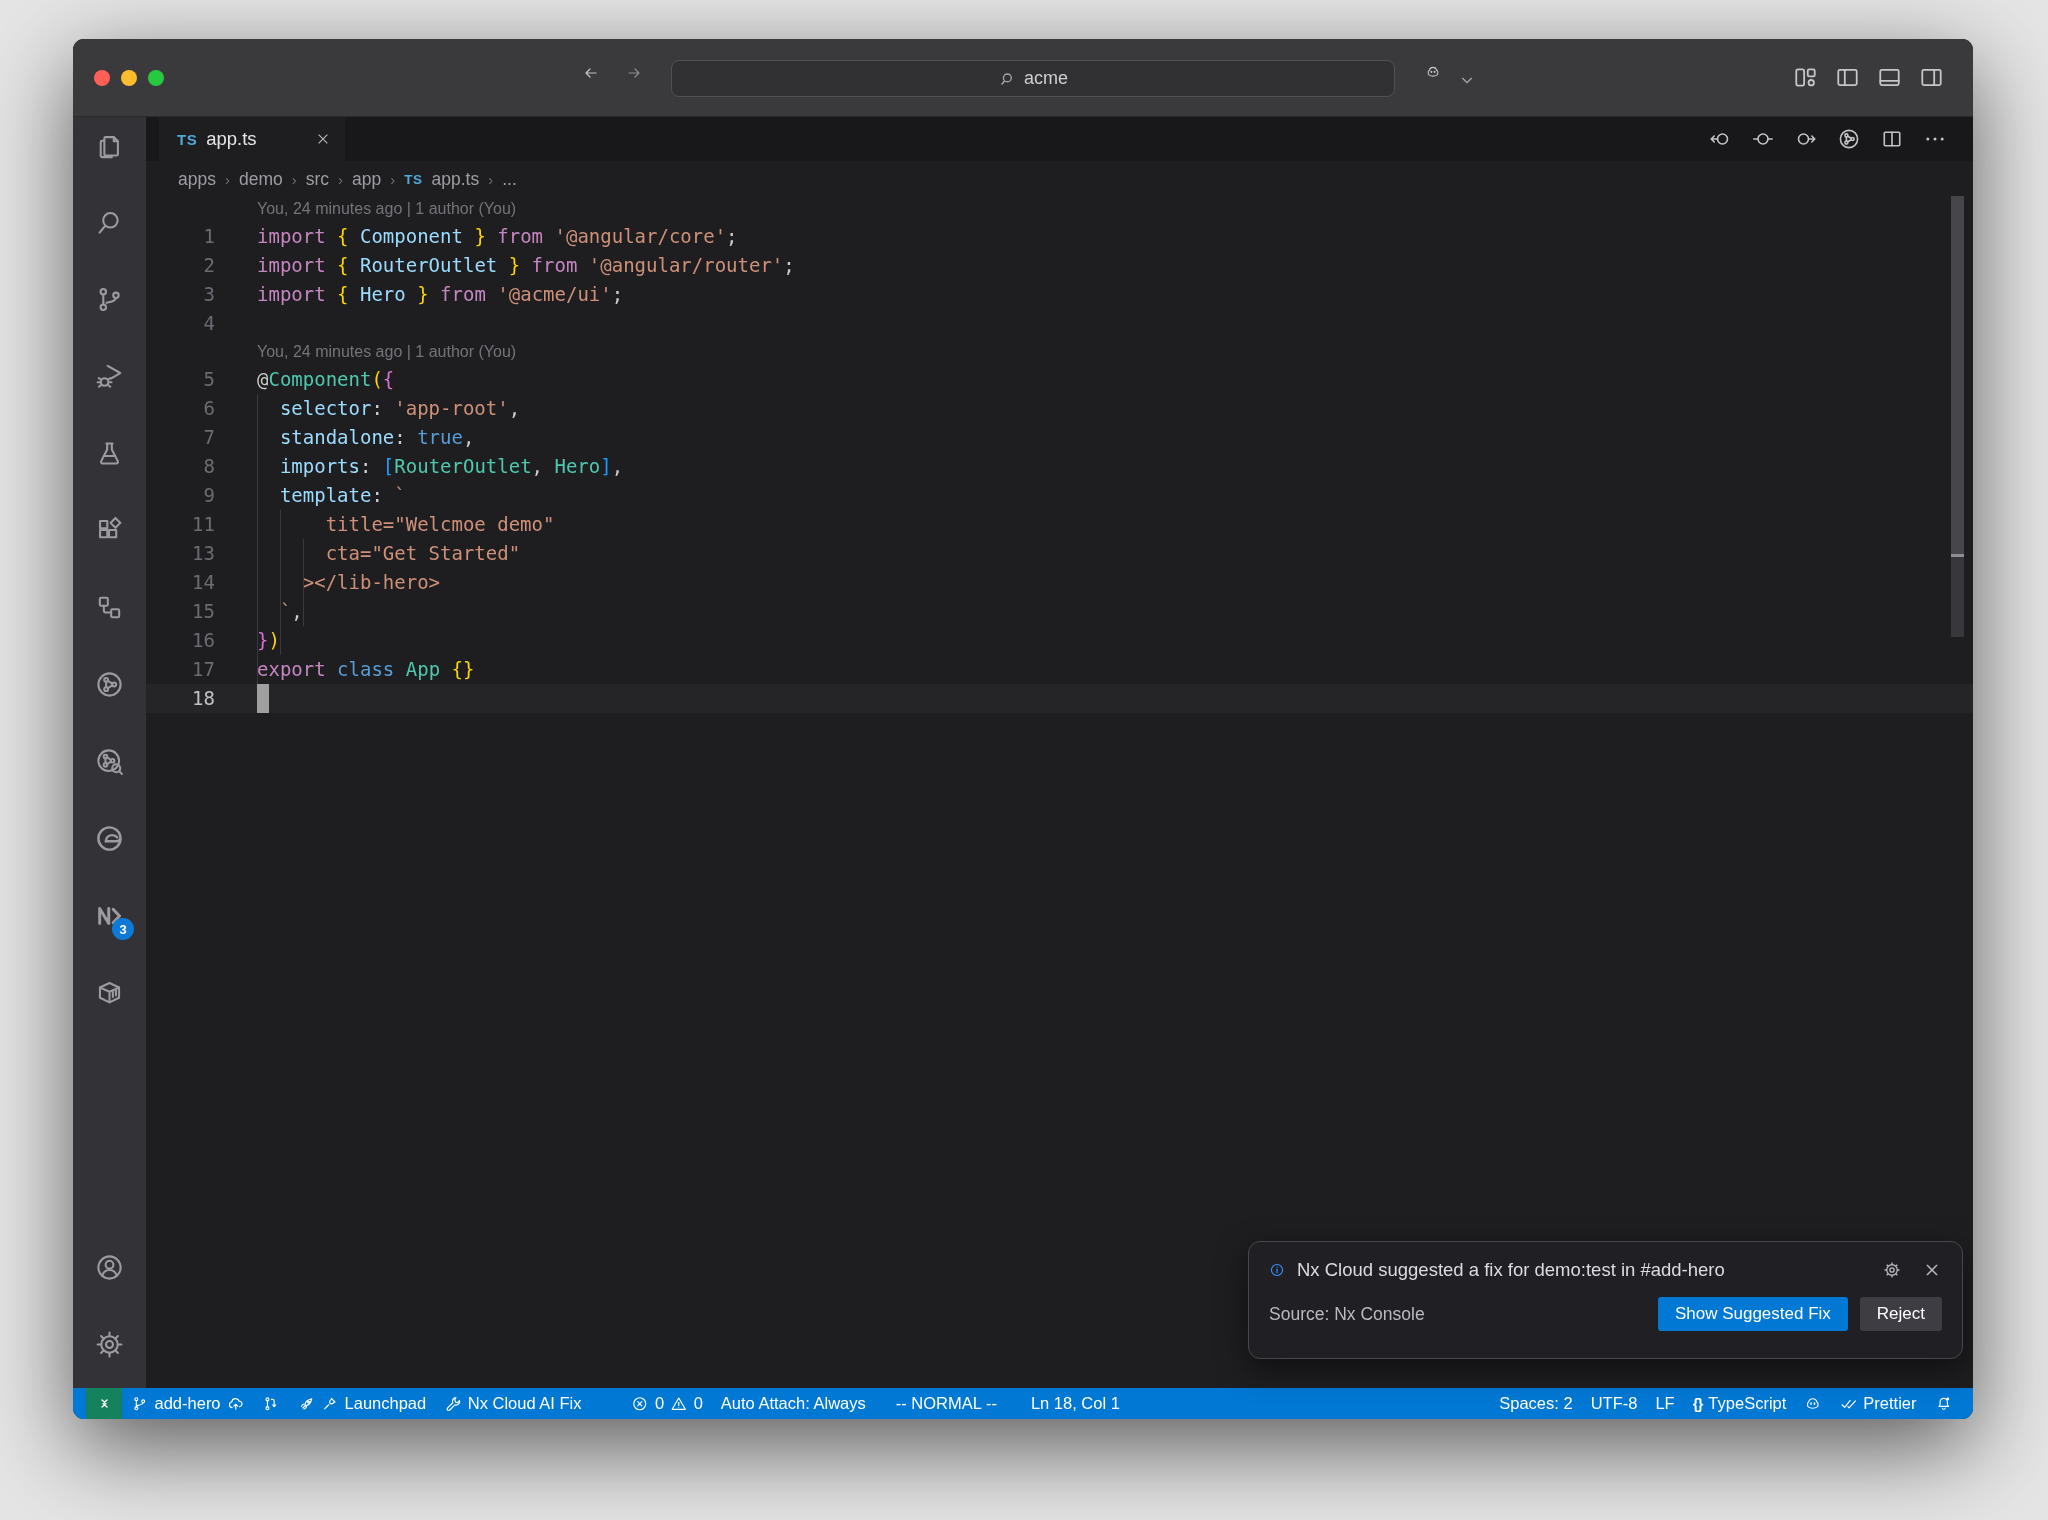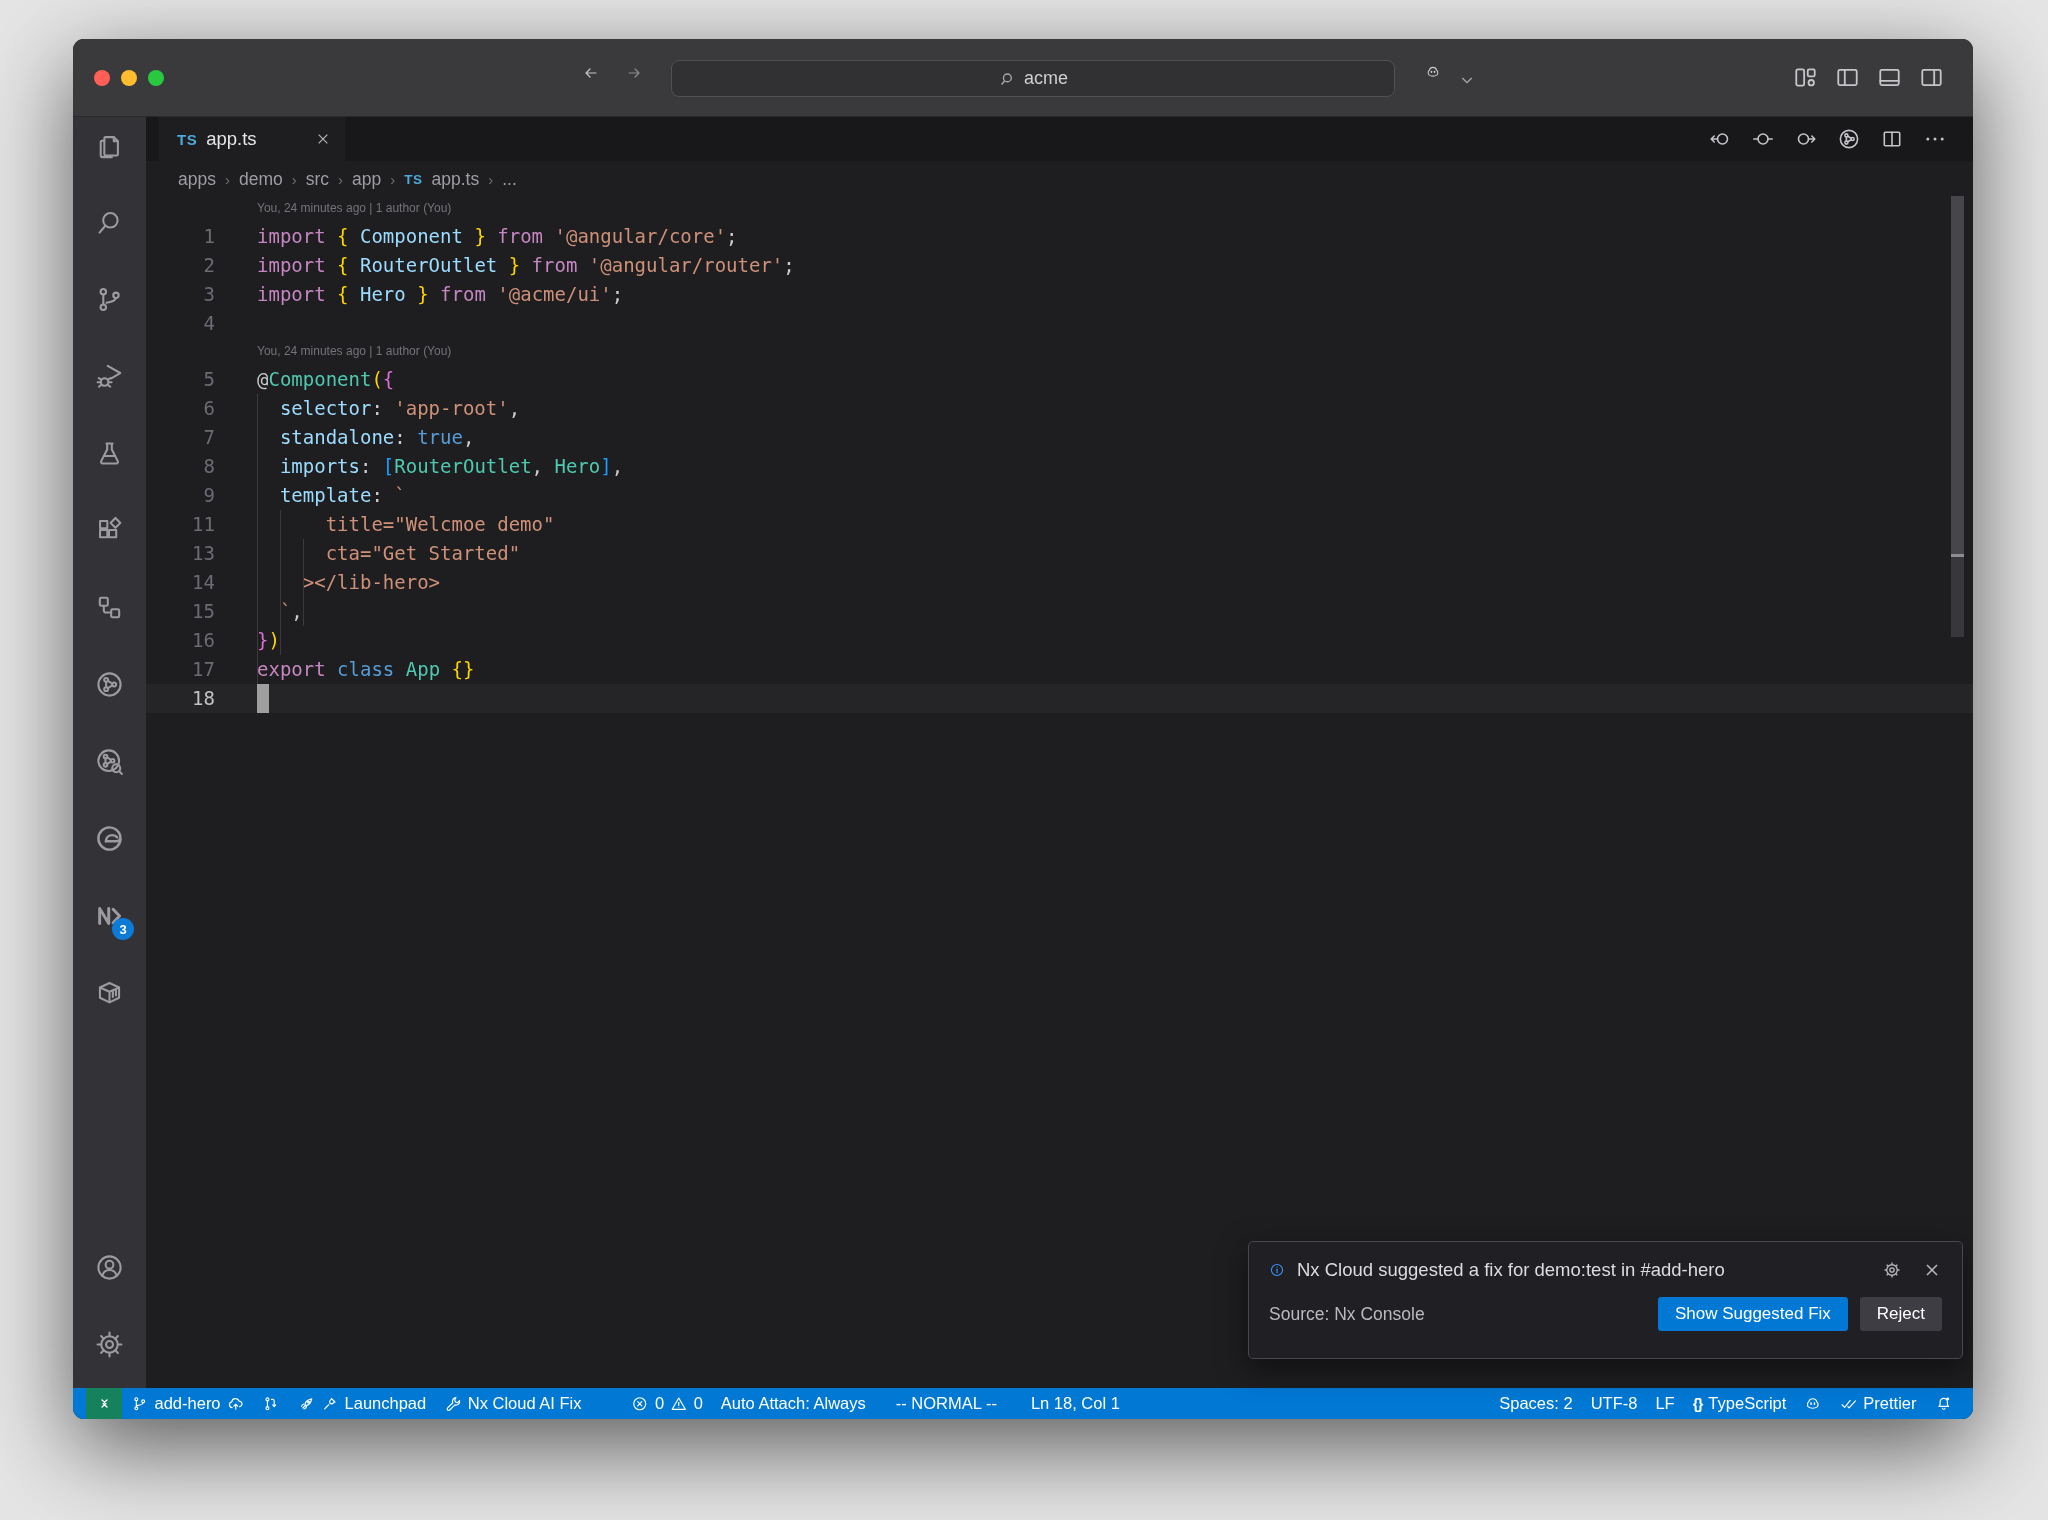--- a/index.html
+++ b/index.html
@@ -49,21 +49,21 @@
                align-items:center;padding-left:32px;gap:9px;color:#9d9da3;font-size:17.5px;}
   .bc-sep{color:#6f6f75;font-size:15px;}
   .bc-ts{color:#4fa8d8;font-weight:bold;font-size:13.5px;letter-spacing:.5px;}
   
   .code{position:absolute;left:0;top:78px;right:0;bottom:0;overflow:hidden;
         font-family:"DejaVu Sans Mono", monospace;font-size:19px;}
   .row{display:flex;height:29px;line-height:29px;white-space:pre;}
   .row.blame{height:27px;line-height:27px;}
   .gutter{width:69px;text-align:right;color:#6b6b73;flex:none;}
   .ltext{padding-left:42px;color:#cccccc;}
-  .btext{padding-left:42px;font-family:"Liberation Sans",sans-serif;font-size:12px;color:#73737a;}
+  .btext{padding-left:42px;font-family:"Liberation Sans",sans-serif;font-size:16px;color:#73737a;}
   .row.current{background:rgba(255,255,255,.035);}
   .row.current .gutter{color:#c2c2c6;}
   .cursor{display:inline-block;width:12px;height:29px;vertical-align:top;background:#9f9fa0;}
   .guide{position:absolute;width:1px;background:#3a3a3e;}
   .tk-kw{color:#C586C0;} .tk-b1{color:#FFD700;} .tk-b2{color:#DA70D6;} .tk-b3{color:#179FFF;}
   .tk-id{color:#9CDCFE;} .tk-cls{color:#4EC9B0;} .tk-str{color:#CE9178;} .tk-kwb{color:#569CD6;}
   .tk-pun{color:#cccccc;}
   .scroll-thumb{position:absolute;right:9px;top:1px;width:13px;height:358px;background:#47474b;}
   .scroll-mark{position:absolute;right:9px;top:359px;width:13px;height:3px;background:#8d8d92;}
   .scroll-tail{position:absolute;right:9px;top:362px;width:13px;height:80px;background:#38383c;}
@@ -77,21 +77,21 @@
   .sb-left,.sb-right{display:flex;height:100%;align-items:center;}
   .sb-right{margin-left:auto;margin-right:12px;}
   .sb-item{display:flex;align-items:center;gap:6px;padding:0 9px;height:100%;}
   .sb-item .icon{font-size:17.5px;}
   .sb-item.problems-item{margin-left:32px;}
   .sb-item.vim-mode-item{margin-left:12px;}
   .sb-item.cursor-position-item{margin-left:16px;}
   .sb-braces{font-size:15px;font-weight:bold;letter-spacing:-1px;}
   
   .toast{position:absolute;left:1175px;top:1202px;width:715px;height:118px;background:#202024;
-         border:1px solid #47474c;border-radius:5px;box-sizing:border-box;
+         border:1px solid #47474c;border-radius:12px;box-sizing:border-box;
          box-shadow:0 10px 30px rgba(0,0,0,.5);}
   .toast-row1{display:flex;align-items:center;gap:12px;padding:17px 20px 0 20px;}
   .toast-icon{width:23px;height:23px;color:#3794ff;flex:none;}
   .toast-title{color:#dcdce0;font-size:18.5px;flex:1;}
   .toast-actions{display:flex;gap:20px;color:#b7b7bc;}
   .toast-actions .icon{font-size:20px;}
   .toast-row2{display:flex;align-items:center;padding:16px 20px 0 20px;}
   .toast-source{color:#b9b9bf;font-size:17.5px;flex:1;}
   .btn{border-radius:3px;font-size:17px;padding:7px 17px;color:#fff;display:inline-block;}
   .btn-primary{background:#0078d4;}

